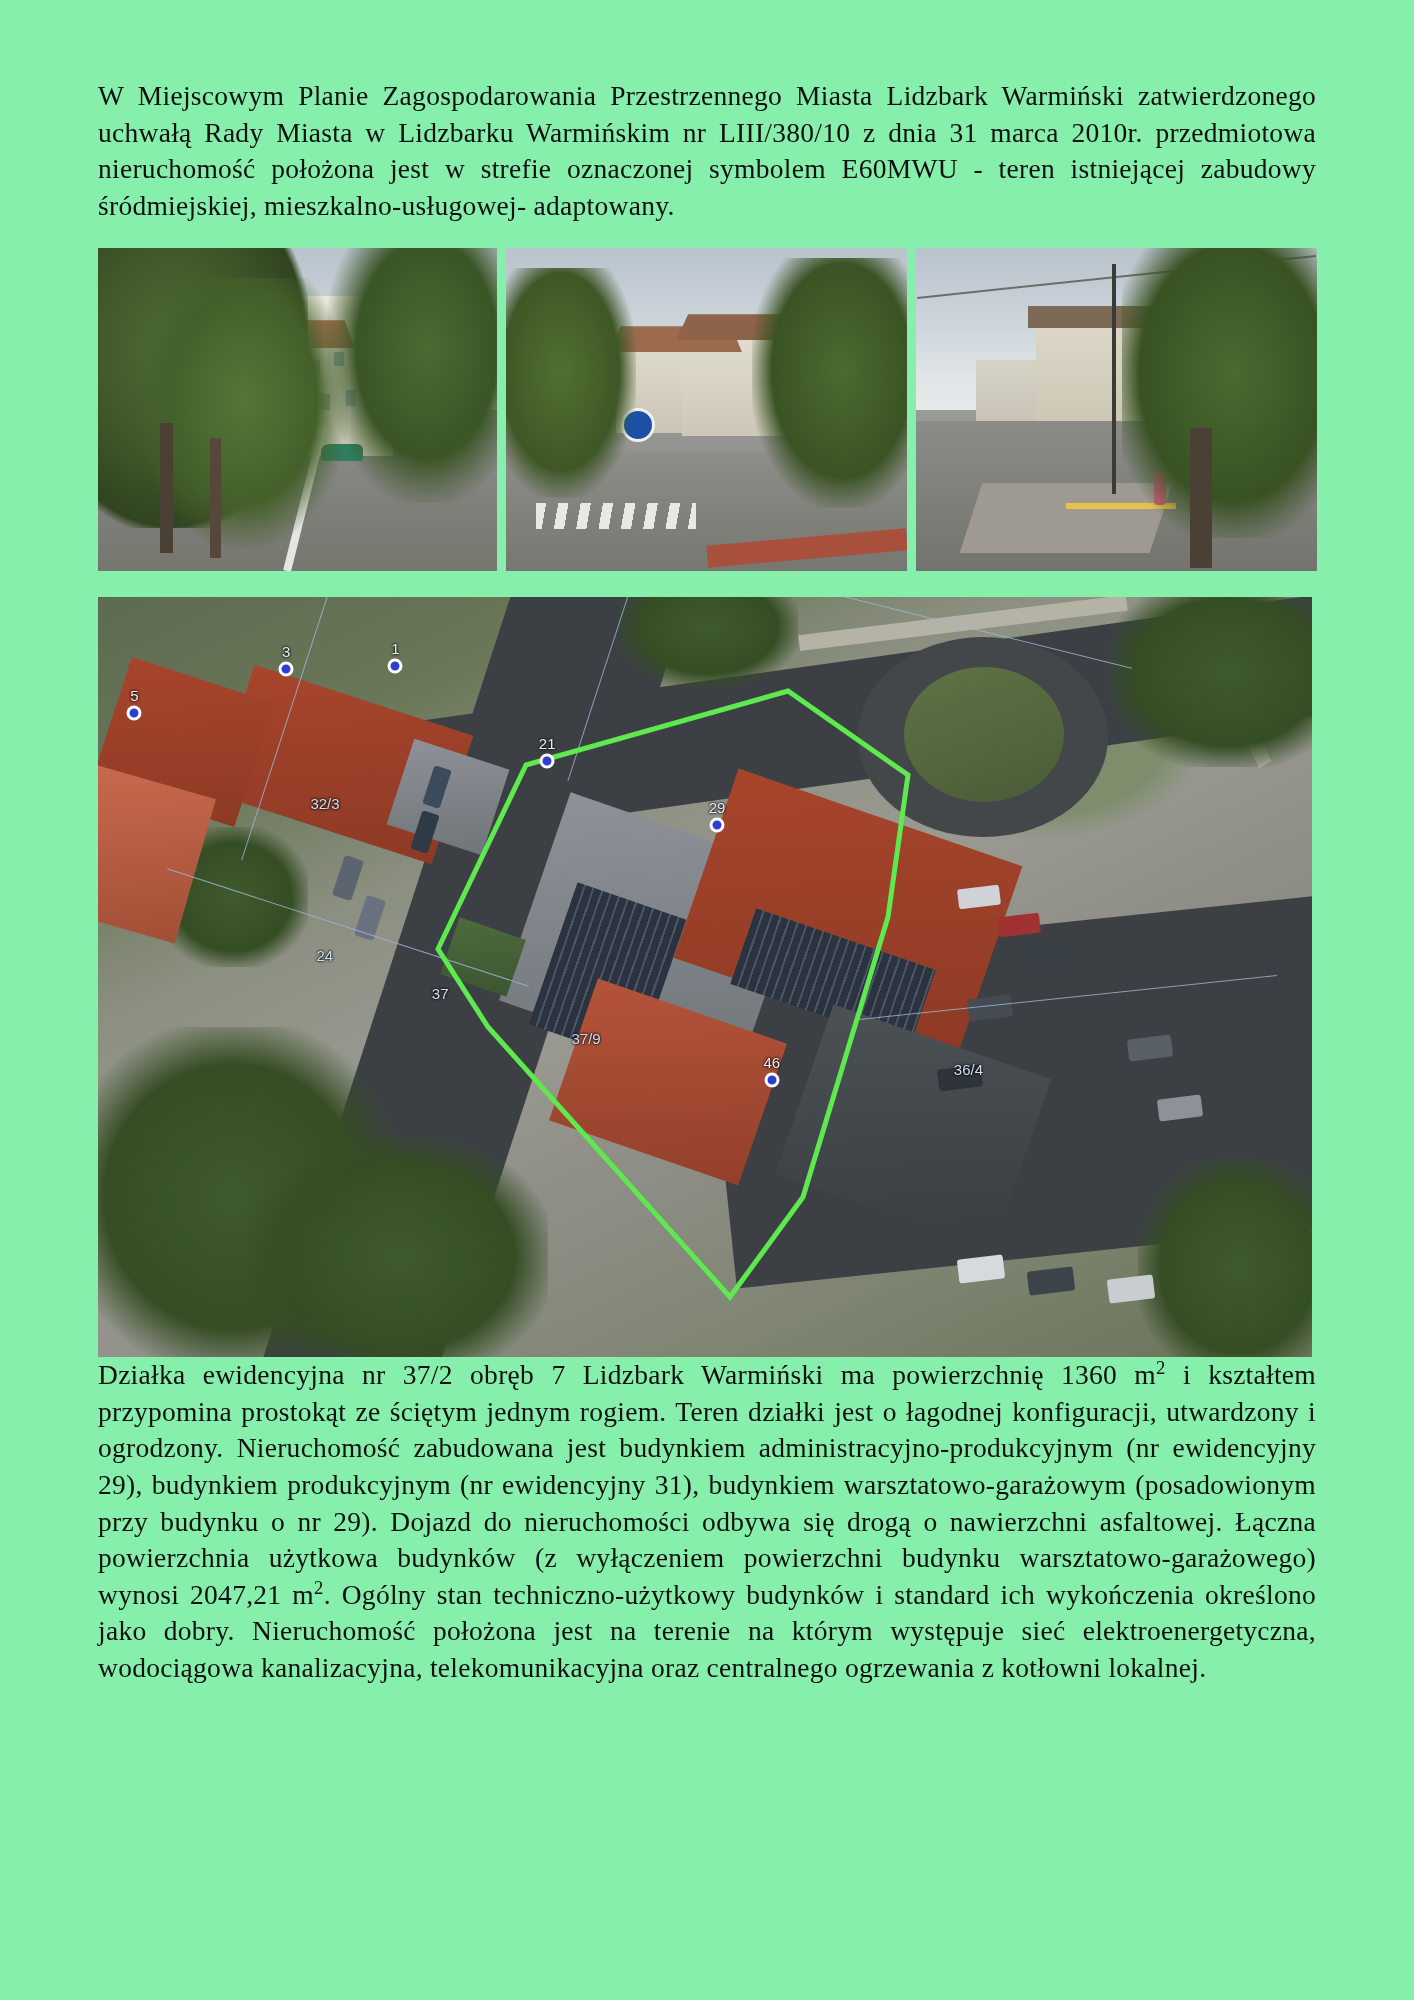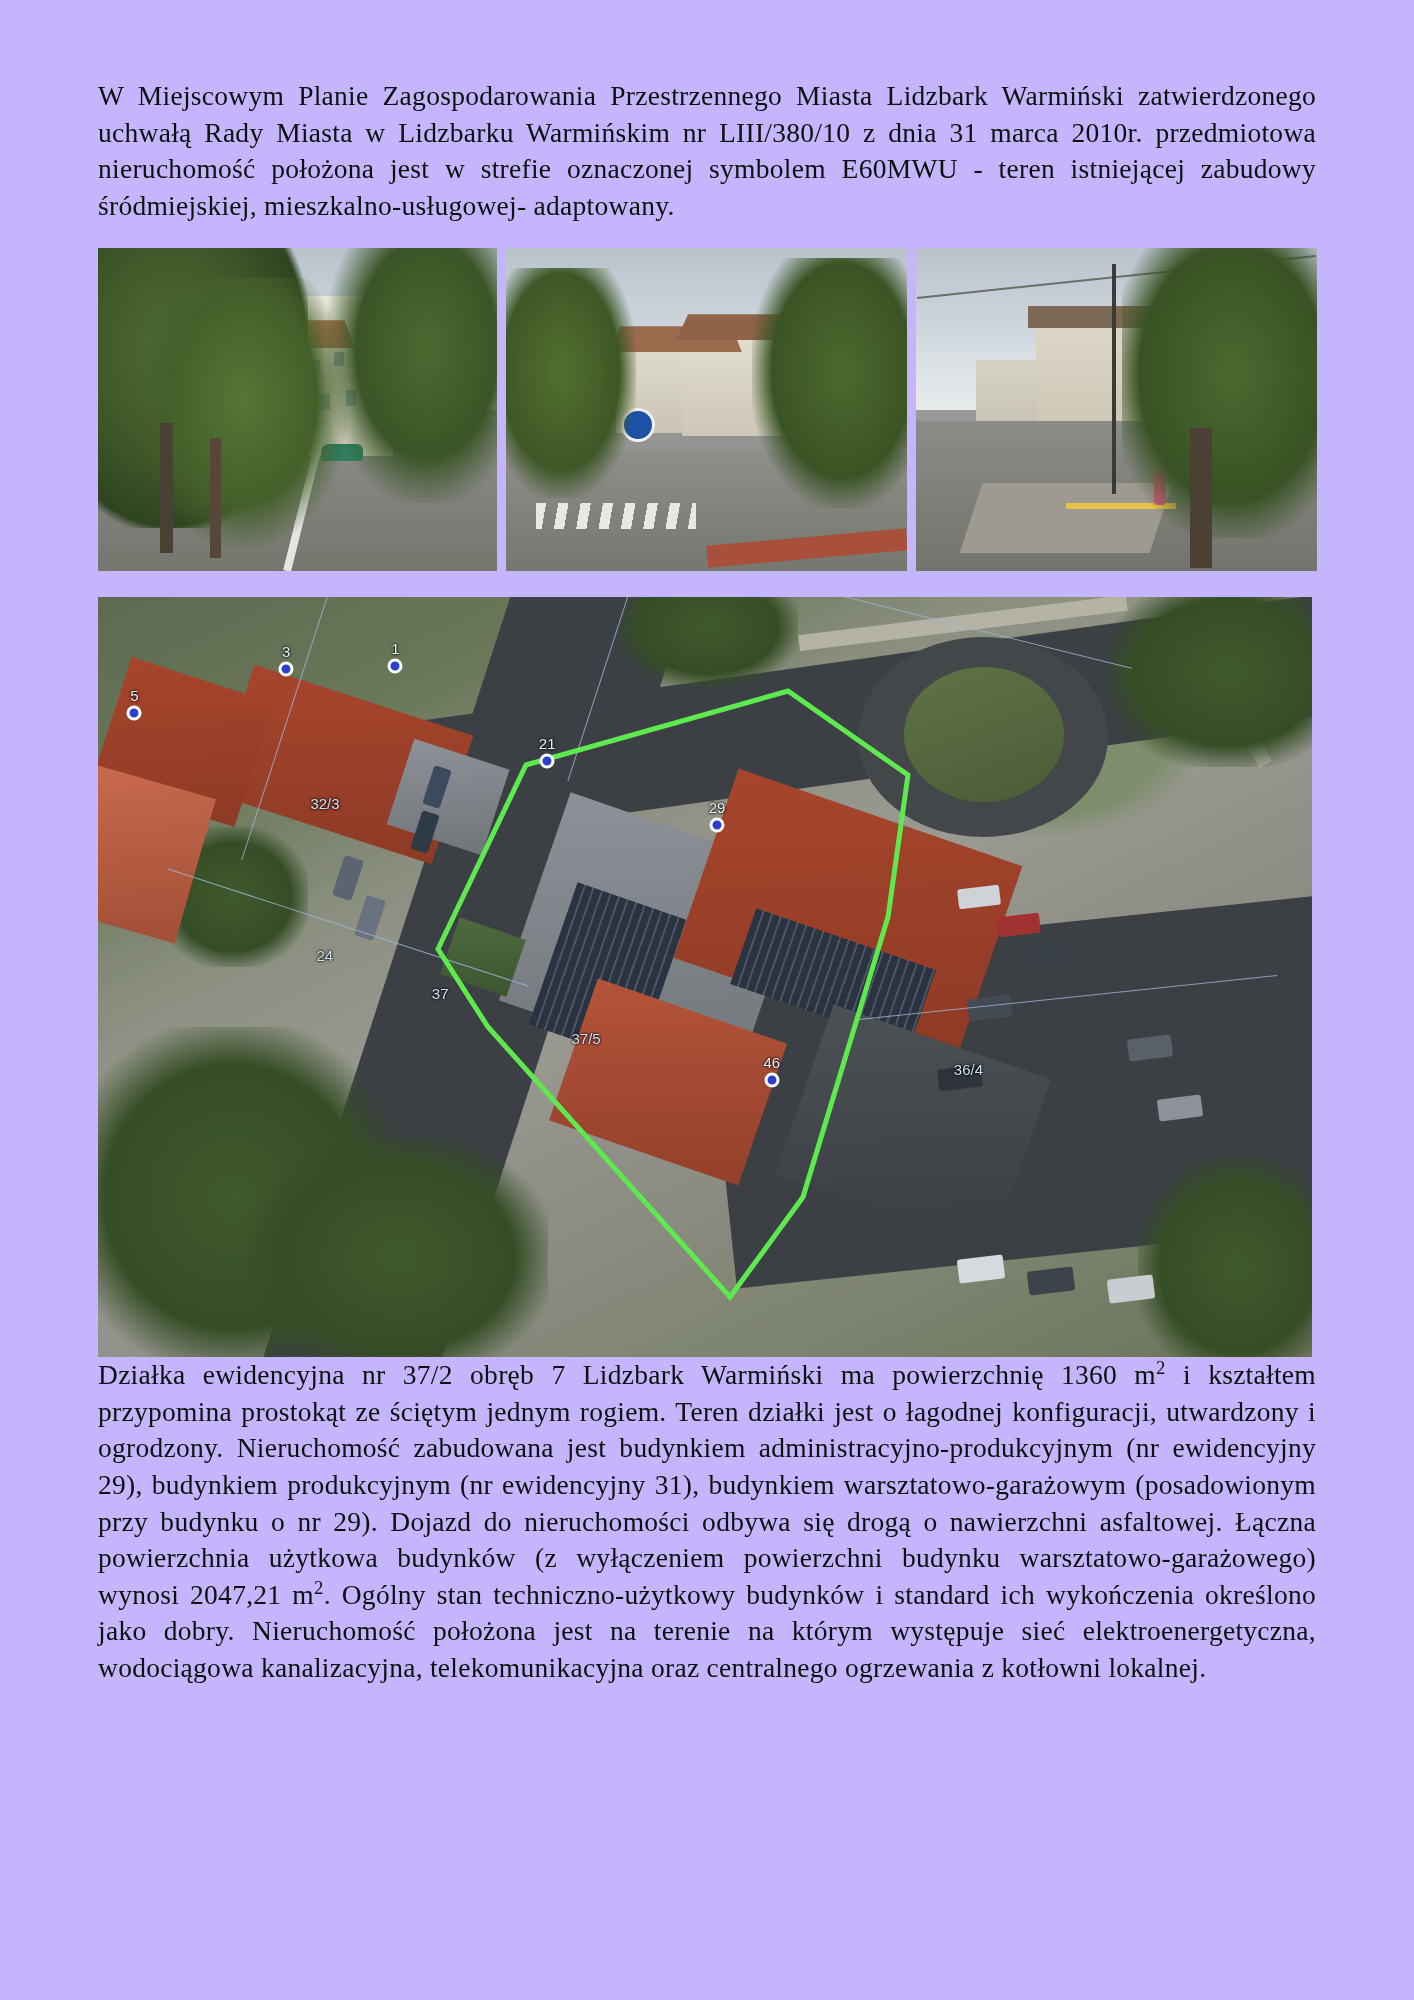--- a/index.html
+++ b/index.html
@@ -10,21 +10,21 @@
     background: #8a8a8a;
   }
   body {
     font-family: "Liberation Serif", "DejaVu Serif", serif;
   }
   .page {
     position: relative;
     width: 1414px;
     height: 2000px;
     margin: 0 auto;
-    background: #c4b5fd;
+    background: #86efac;
     overflow: hidden;
   }
   .content {
     position: absolute;
     left: 98px;
     top: 78px;
     width: 1218px;
   }
   p.body-text {
     margin: 0;
@@ -360,21 +360,21 @@
 
         <div class="marker" style="left:51.0%;top:30.0%;"></div>
         <div class="marker-label" style="left:51.0%;top:28.8%;">29</div>
 
         <div class="marker" style="left:55.5%;top:63.5%;"></div>
         <div class="marker-label" style="left:55.5%;top:62.3%;">46</div>
 
         <div class="plot-label" style="left:17.5%;top:26.0%;">32/3</div>
         <div class="plot-label" style="left:18.0%;top:46.0%;">24</div>
         <div class="plot-label" style="left:27.5%;top:51.0%;">37</div>
-        <div class="plot-label" style="left:39.0%;top:57.0%;">37/5</div>
+        <div class="plot-label" style="left:39.0%;top:57.0%;">37/9</div>
         <div class="plot-label" style="left:70.5%;top:61.0%;">36/4</div>
       </div>
     </div>
 
     <p class="body-text last-line-left bottom-para">
       <span>Działka ewidencyjna nr 37/2 obręb 7 Lidzbark Warmiński ma powierzchnię 1360 m</span><sup>2</sup><span> i kształtem przypomina prostokąt ze ściętym jednym rogiem. Teren działki jest o łagodnej konfiguracji, utwardzony i ogrodzony. Nieruchomość zabudowana jest budynkiem administracyjno-produkcyjnym (nr ewidencyjny 29), budynkiem produkcyjnym (nr ewidencyjny 31), budynkiem warsztatowo-garażowym (posadowionym przy budynku o nr 29). Dojazd do nieruchomości odbywa się drogą o nawierzchni asfaltowej. Łączna powierzchnia użytkowa budynków (z wyłączeniem powierzchni budynku warsztatowo-garażowego) wynosi 2047,21 m</span><sup>2</sup><span>. Ogólny stan techniczno-użytkowy budynków i standard ich wykończenia określono jako dobry. Nieruchomość położona jest na terenie na którym występuje sieć elektroenergetyczna, wodociągowa kanalizacyjna, telekomunikacyjna oraz centralnego ogrzewania z kotłowni lokalnej.</span>
     </p>
 
   </div>
 </div>

